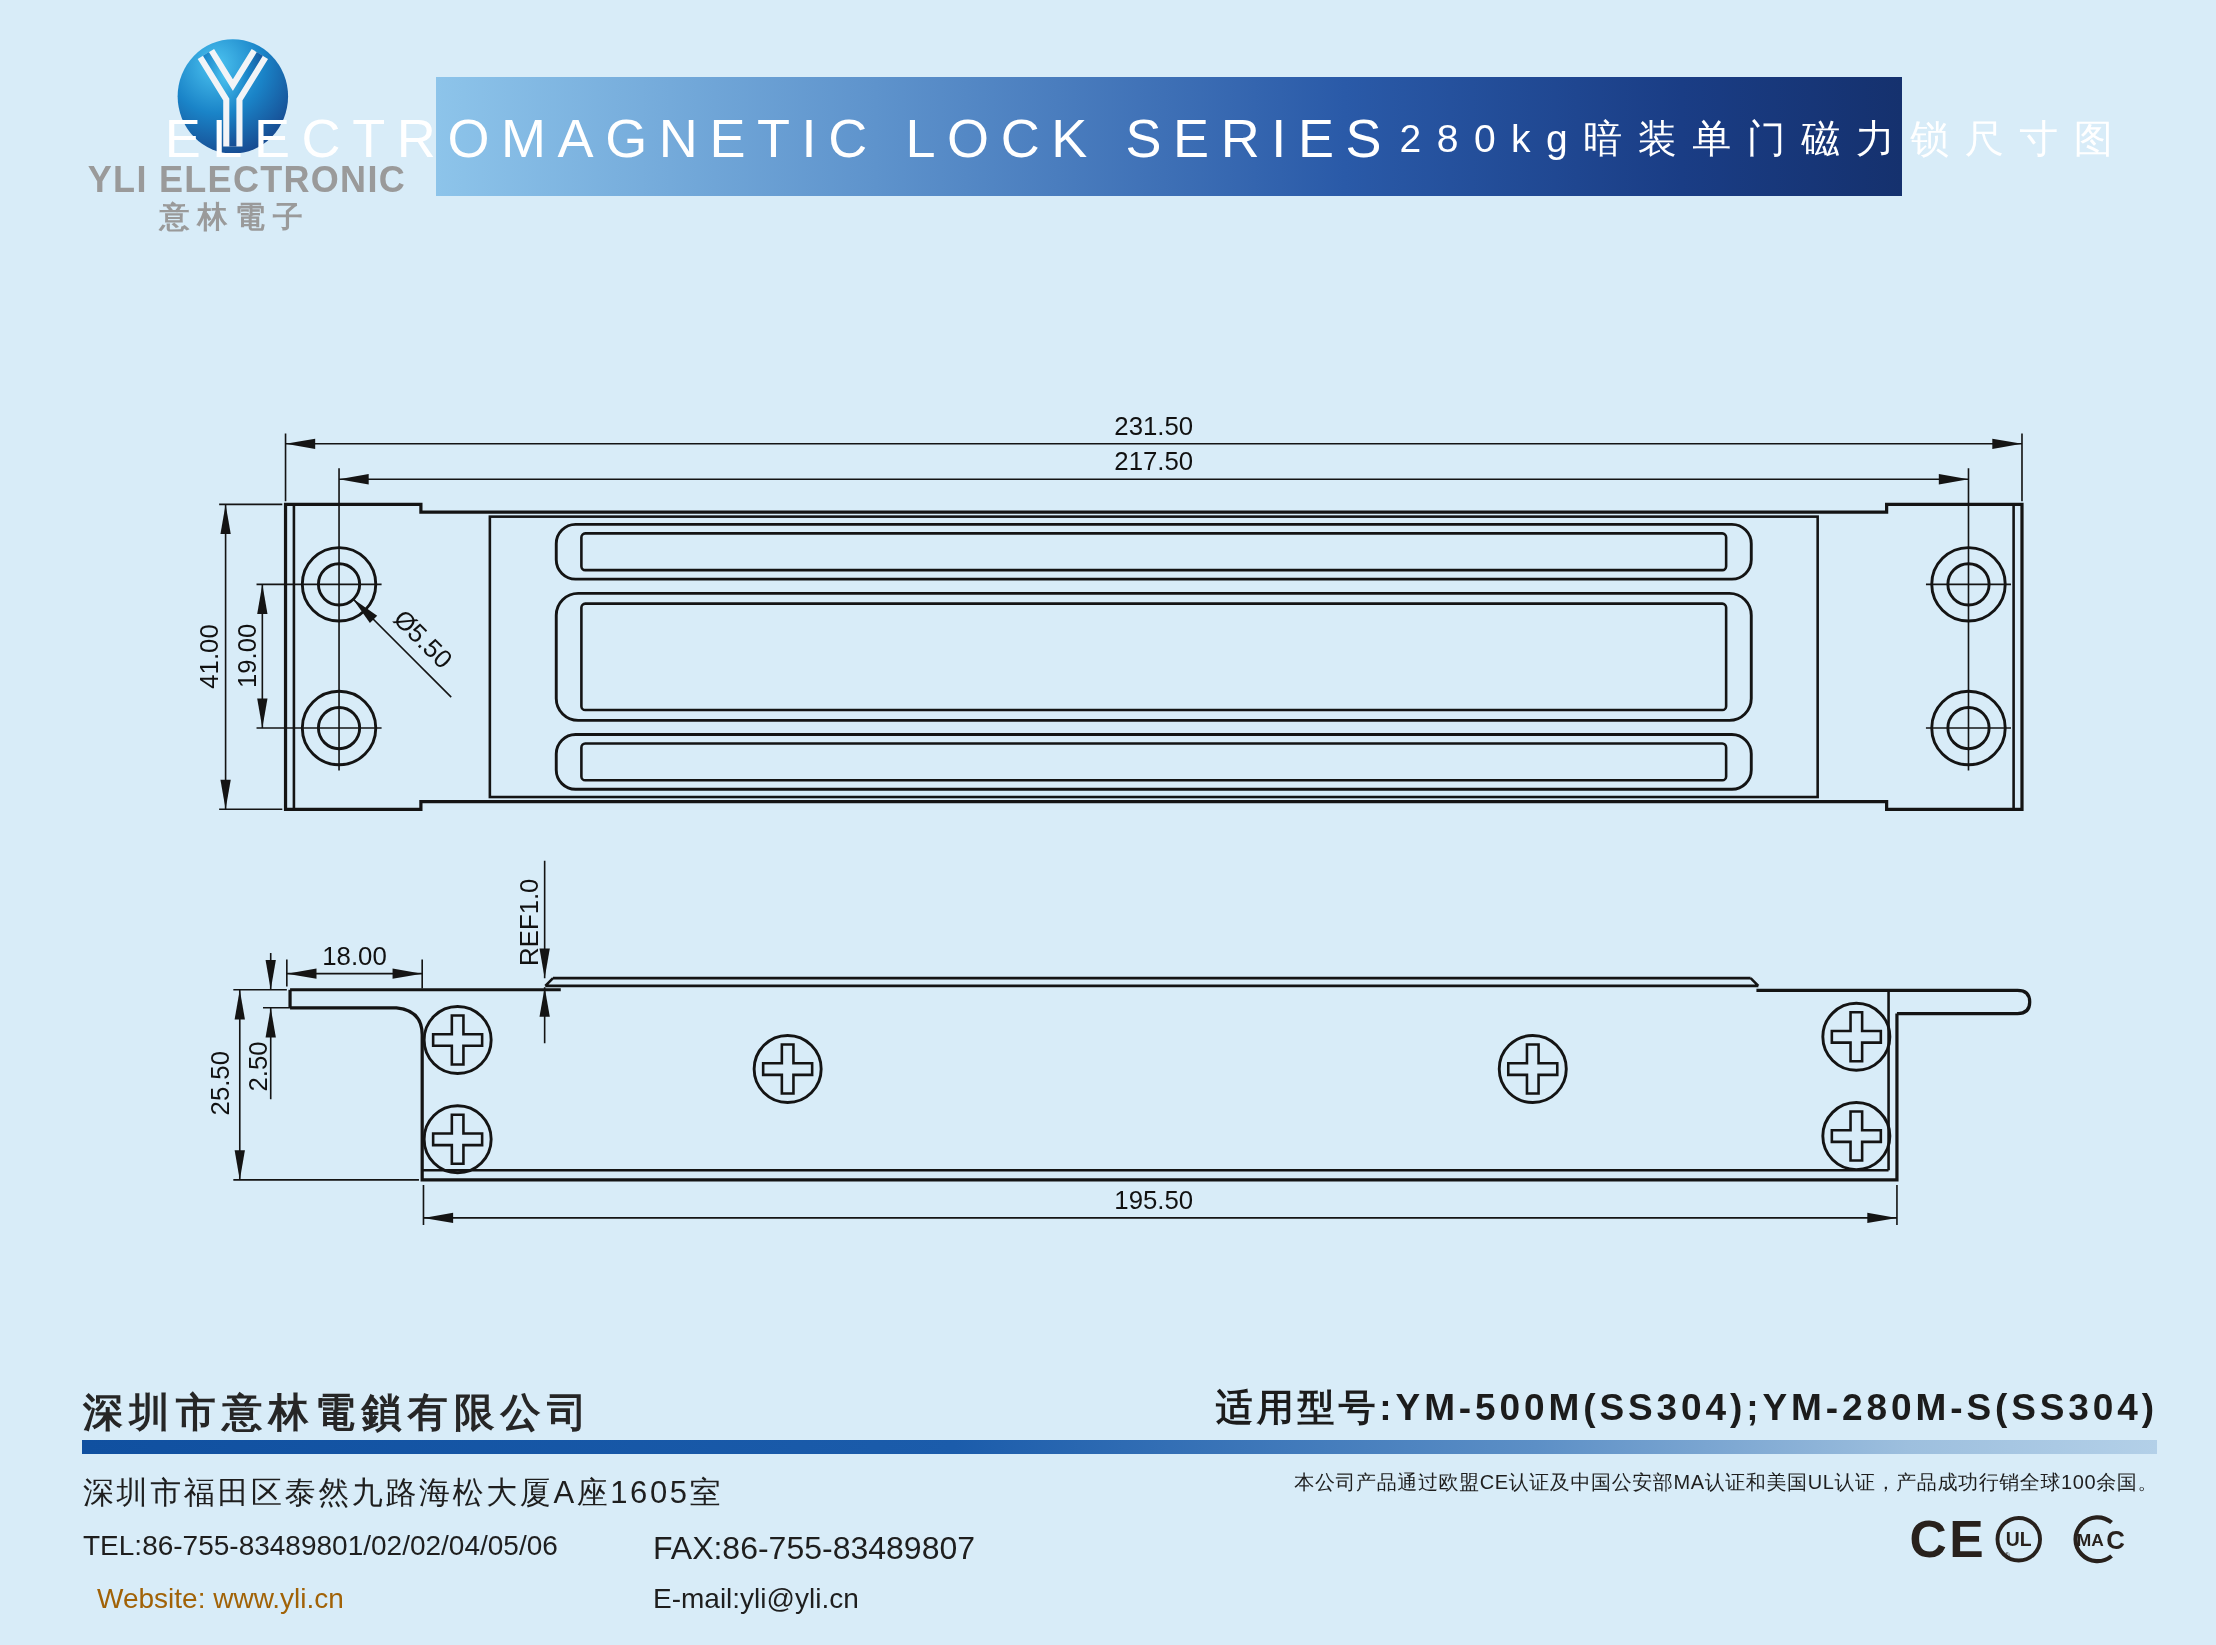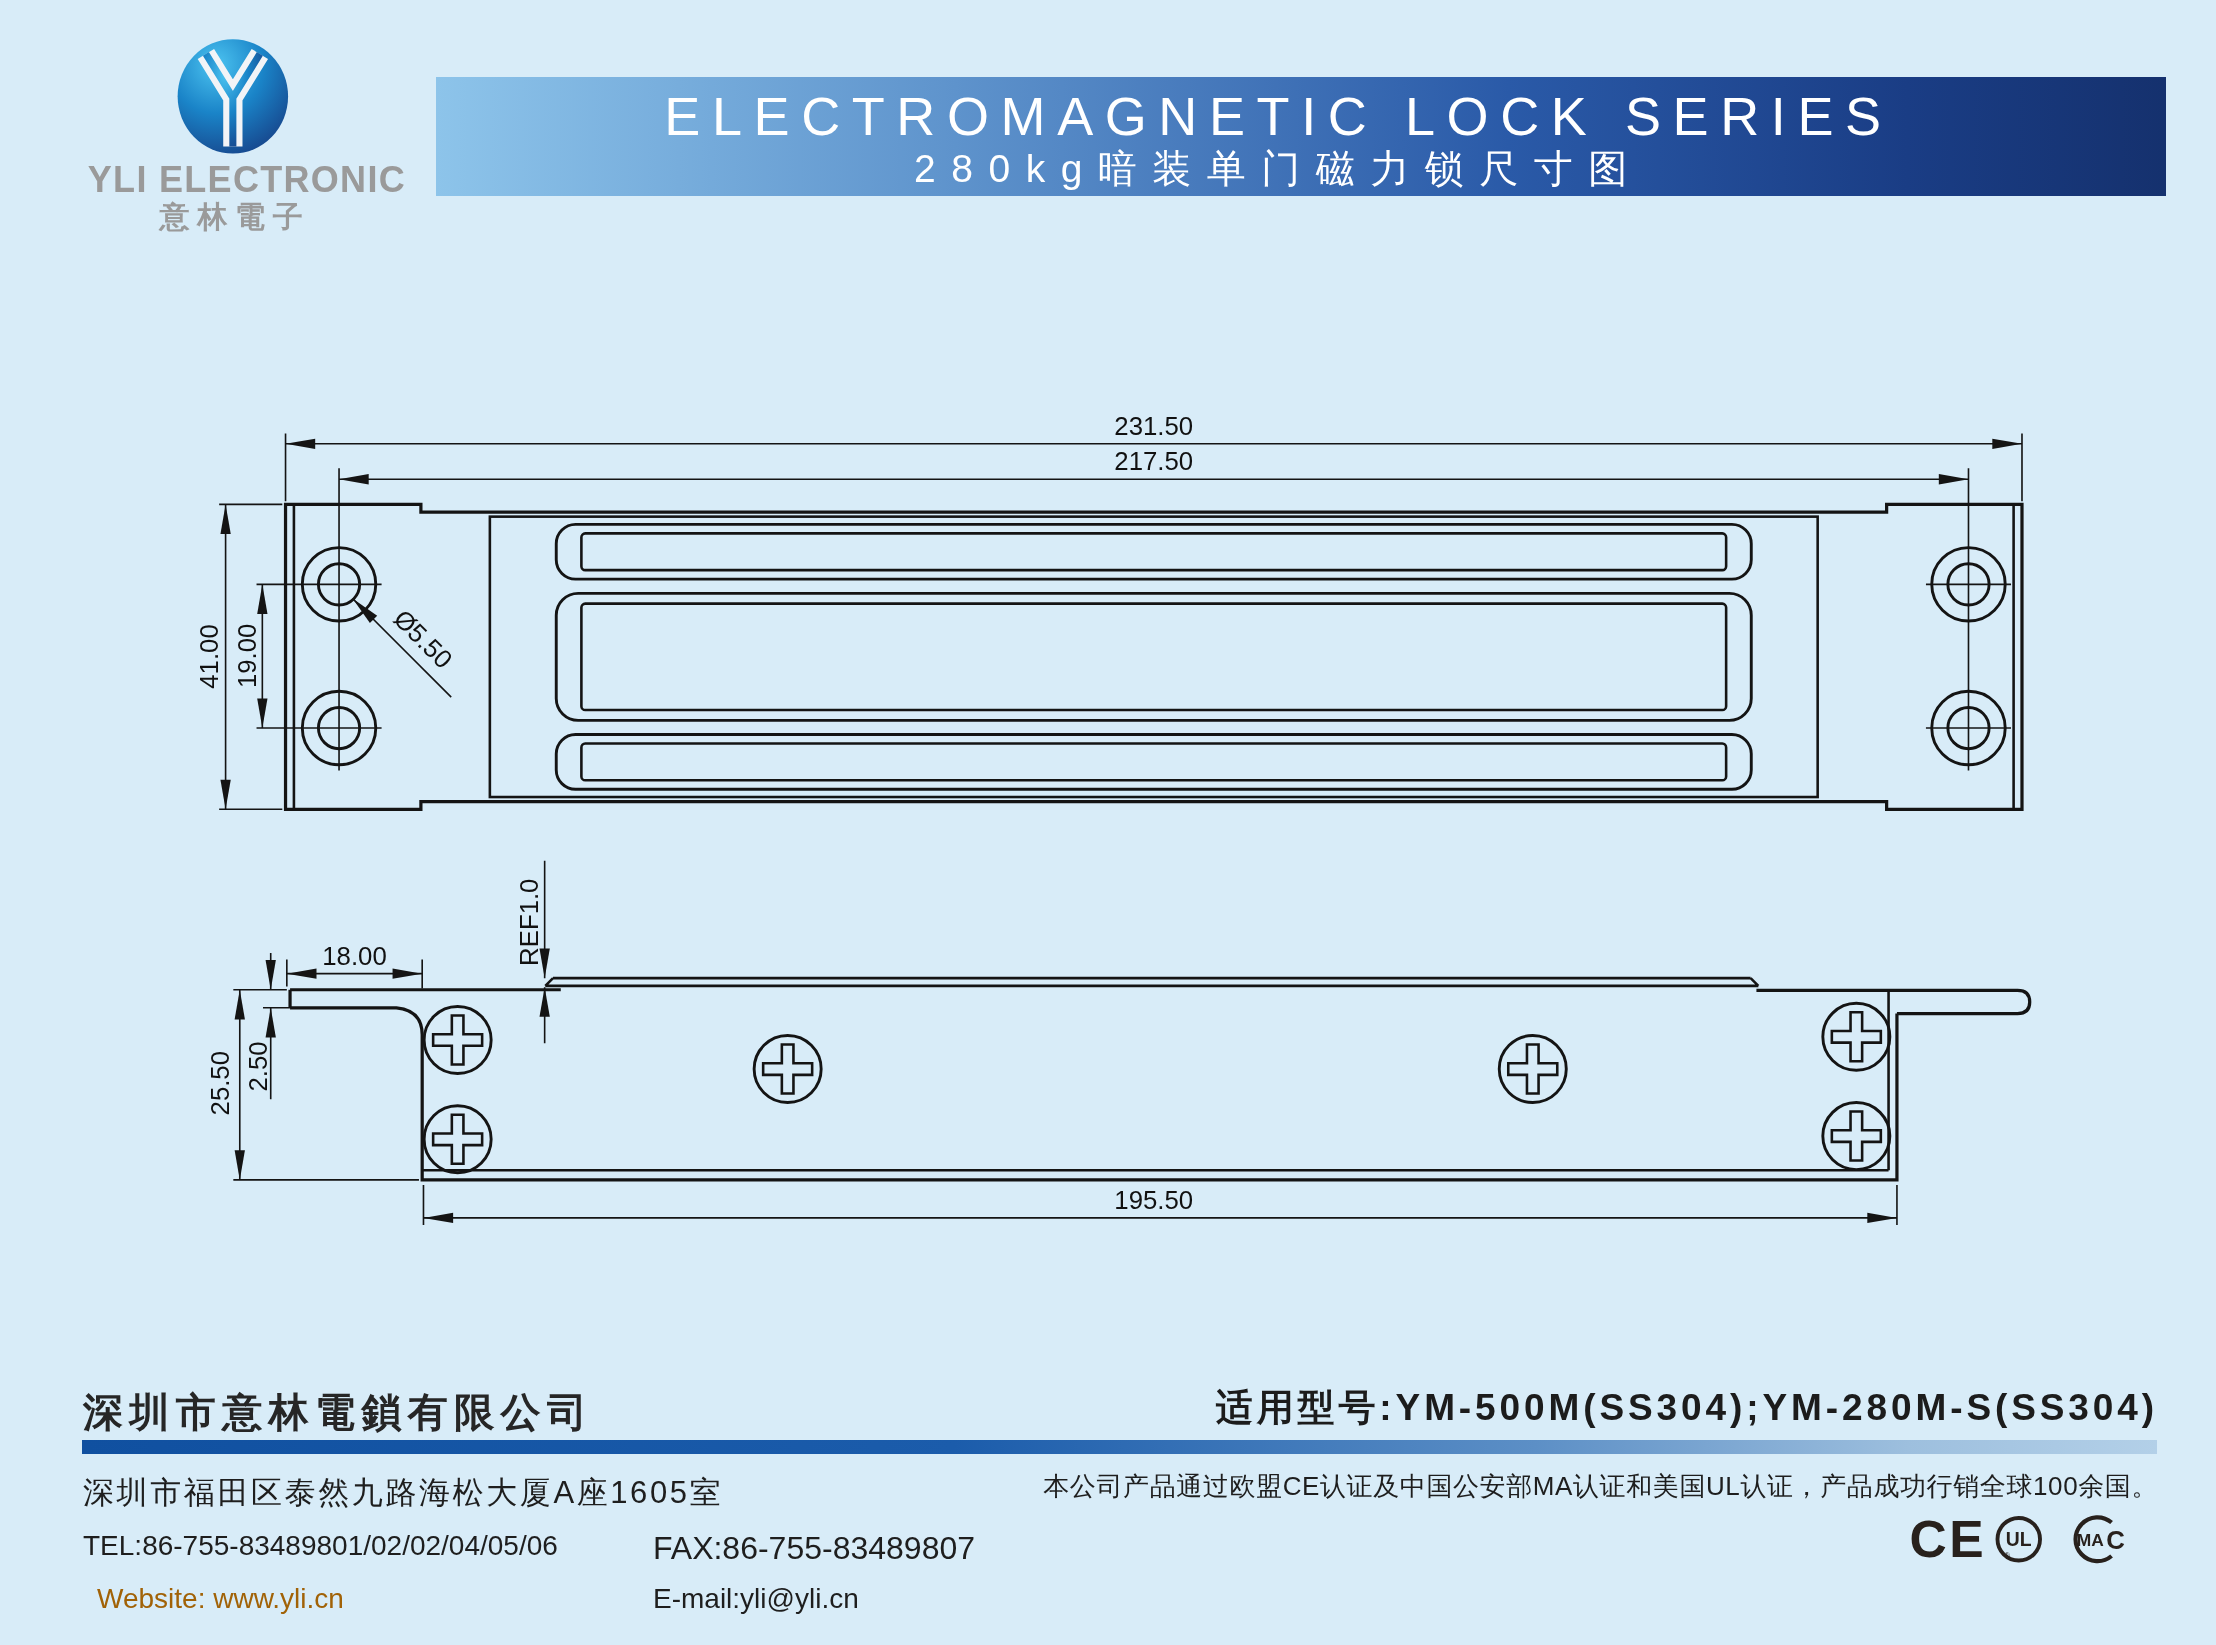--- a/index.html
+++ b/index.html
@@ -14,23 +14,23 @@
   .logo-svg{position:absolute;left:166px;top:36px;}
   .company-en{
     position:absolute;left:64px;top:159px;width:342px;
     text-align:right;font-size:36px;font-weight:bold;color:#9a9a9a;letter-spacing:1.3px;
   }
   .company-cn{
     position:absolute;left:64px;top:197px;width:342px;
     text-align:center;font-size:30px;font-weight:bold;color:#9a9a9a;letter-spacing:7.7px;
   }
   .banner{
-    position:absolute;left:436px;top:77px;width:1730px;height:119px;
+    position:absolute;left:436px;top:77px;width:1466px;height:119px;
     background:linear-gradient(90deg,#8dc4ea 0%,#5e93cc 30%,#2a5aa8 62%,#1a3d85 85%,#15316e 100%);
-    display:flex;flex-direction:column;align-items:center;justify-content:center;
+    display:flex;flex-direction:row;align-items:center;justify-content:center;
     gap:6.4px;box-sizing:border-box;padding-right:45px;padding-top:3.9px;
   }
   .banner-title{
     color:#ffffff;font-size:54px;font-weight:400;letter-spacing:11.6px;white-space:nowrap;line-height:1;
   }
   .banner-subtitle{
     color:#ffffff;font-size:39px;letter-spacing:15.5px;white-space:nowrap;line-height:1;
   }
   
   .drawing-svg{position:absolute;left:0;top:361px;}
@@ -48,21 +48,21 @@
   .f-model{
     position:absolute;right:58px;top:1383px;
     font-size:37px;font-weight:600;color:#1c1c1c;letter-spacing:3.9px;white-space:nowrap;
   }
   .f-address{
     position:absolute;left:83px;top:1472px;
     font-size:31px;color:#1e1e1e;letter-spacing:2.6px;white-space:nowrap;
   }
   .f-cert-note{
     position:absolute;right:58px;top:1469px;
-    font-size:26px;color:#1e1e1e;letter-spacing:0.6px;white-space:nowrap;
+    font-size:20px;color:#1e1e1e;letter-spacing:0.6px;white-space:nowrap;
   }
   .f-tel{position:absolute;left:83px;top:1530px;font-size:28px;color:#1e1e1e;white-space:nowrap;}
   .f-fax{position:absolute;left:653px;top:1530px;font-size:32px;color:#1e1e1e;white-space:nowrap;}
   .f-web{position:absolute;left:97px;top:1583px;font-size:28px;color:#a16207;white-space:nowrap;}
   .f-mail{position:absolute;left:653px;top:1583px;font-size:28px;color:#1e1e1e;white-space:nowrap;}
   .marks-svg{position:absolute;left:0;top:0;}
 </style>
 </head>
 <body>
 

